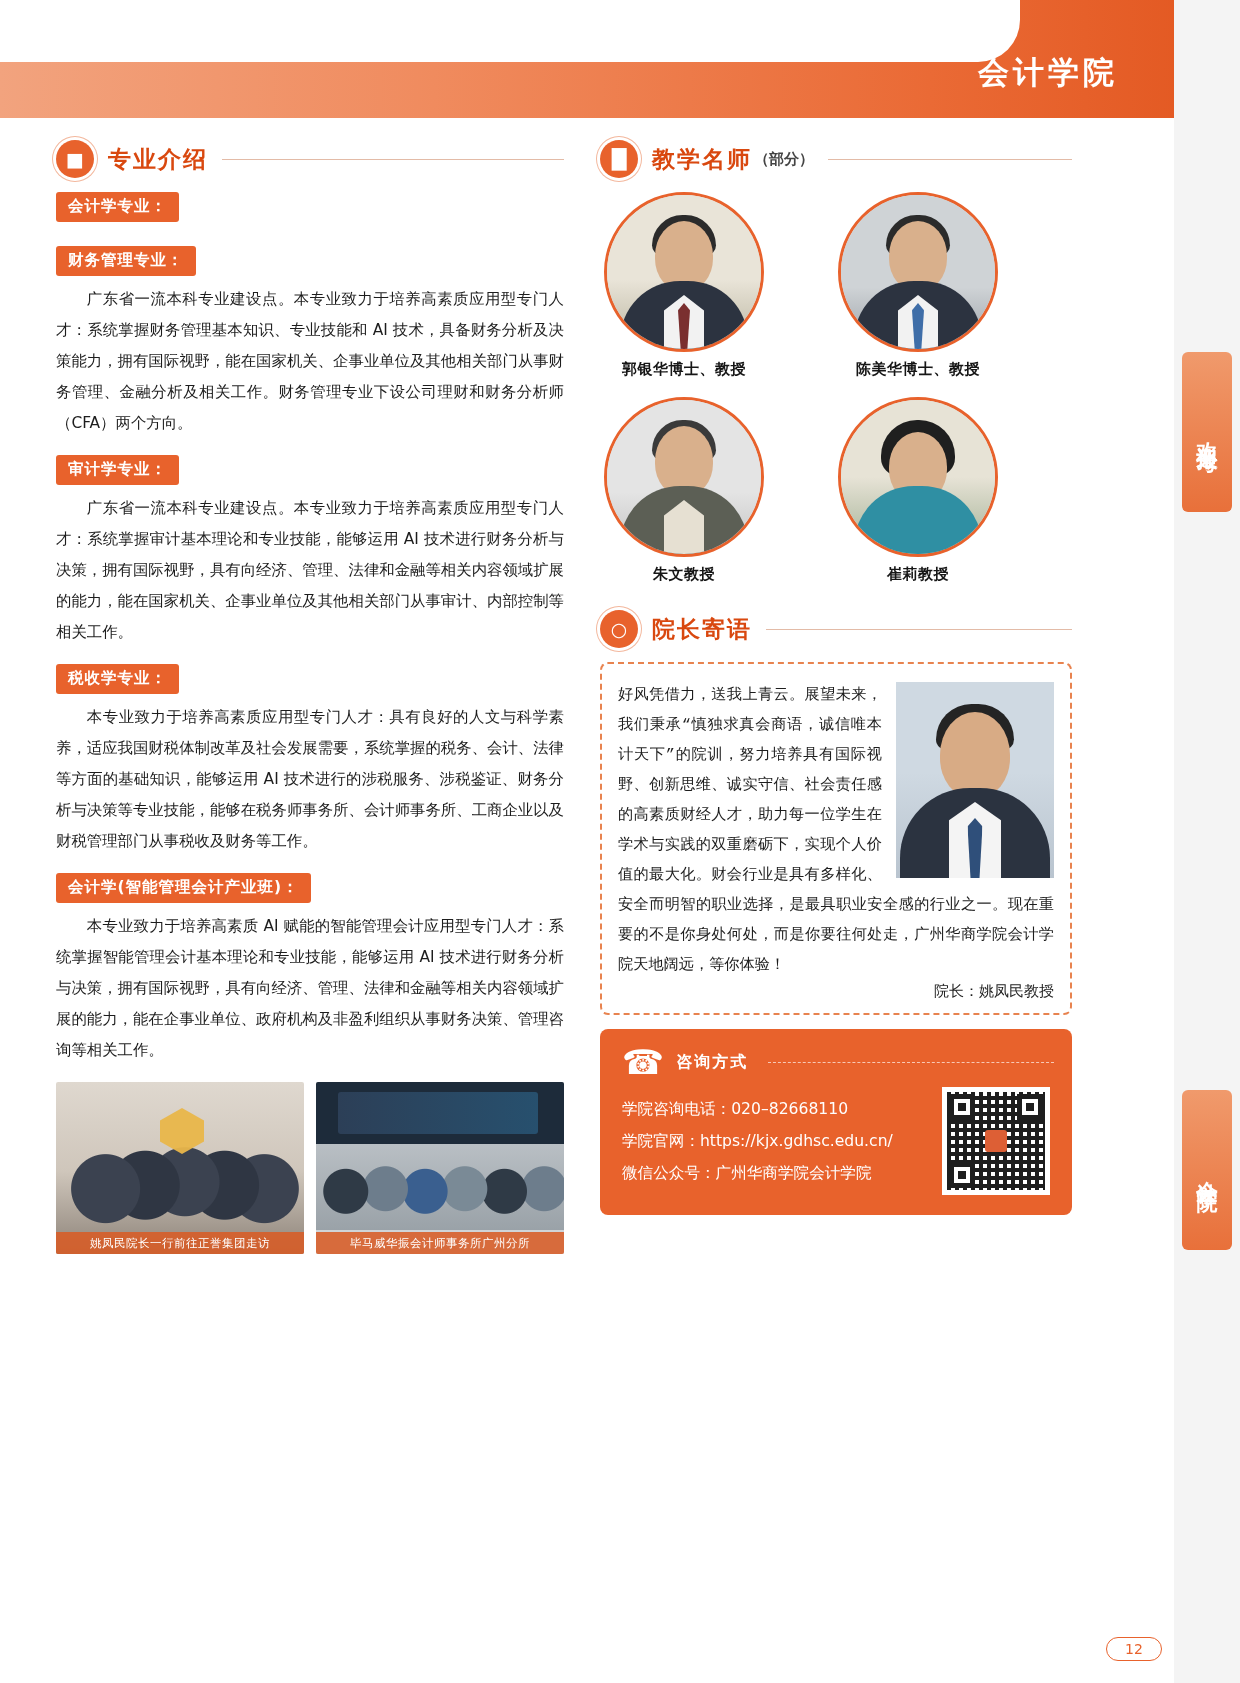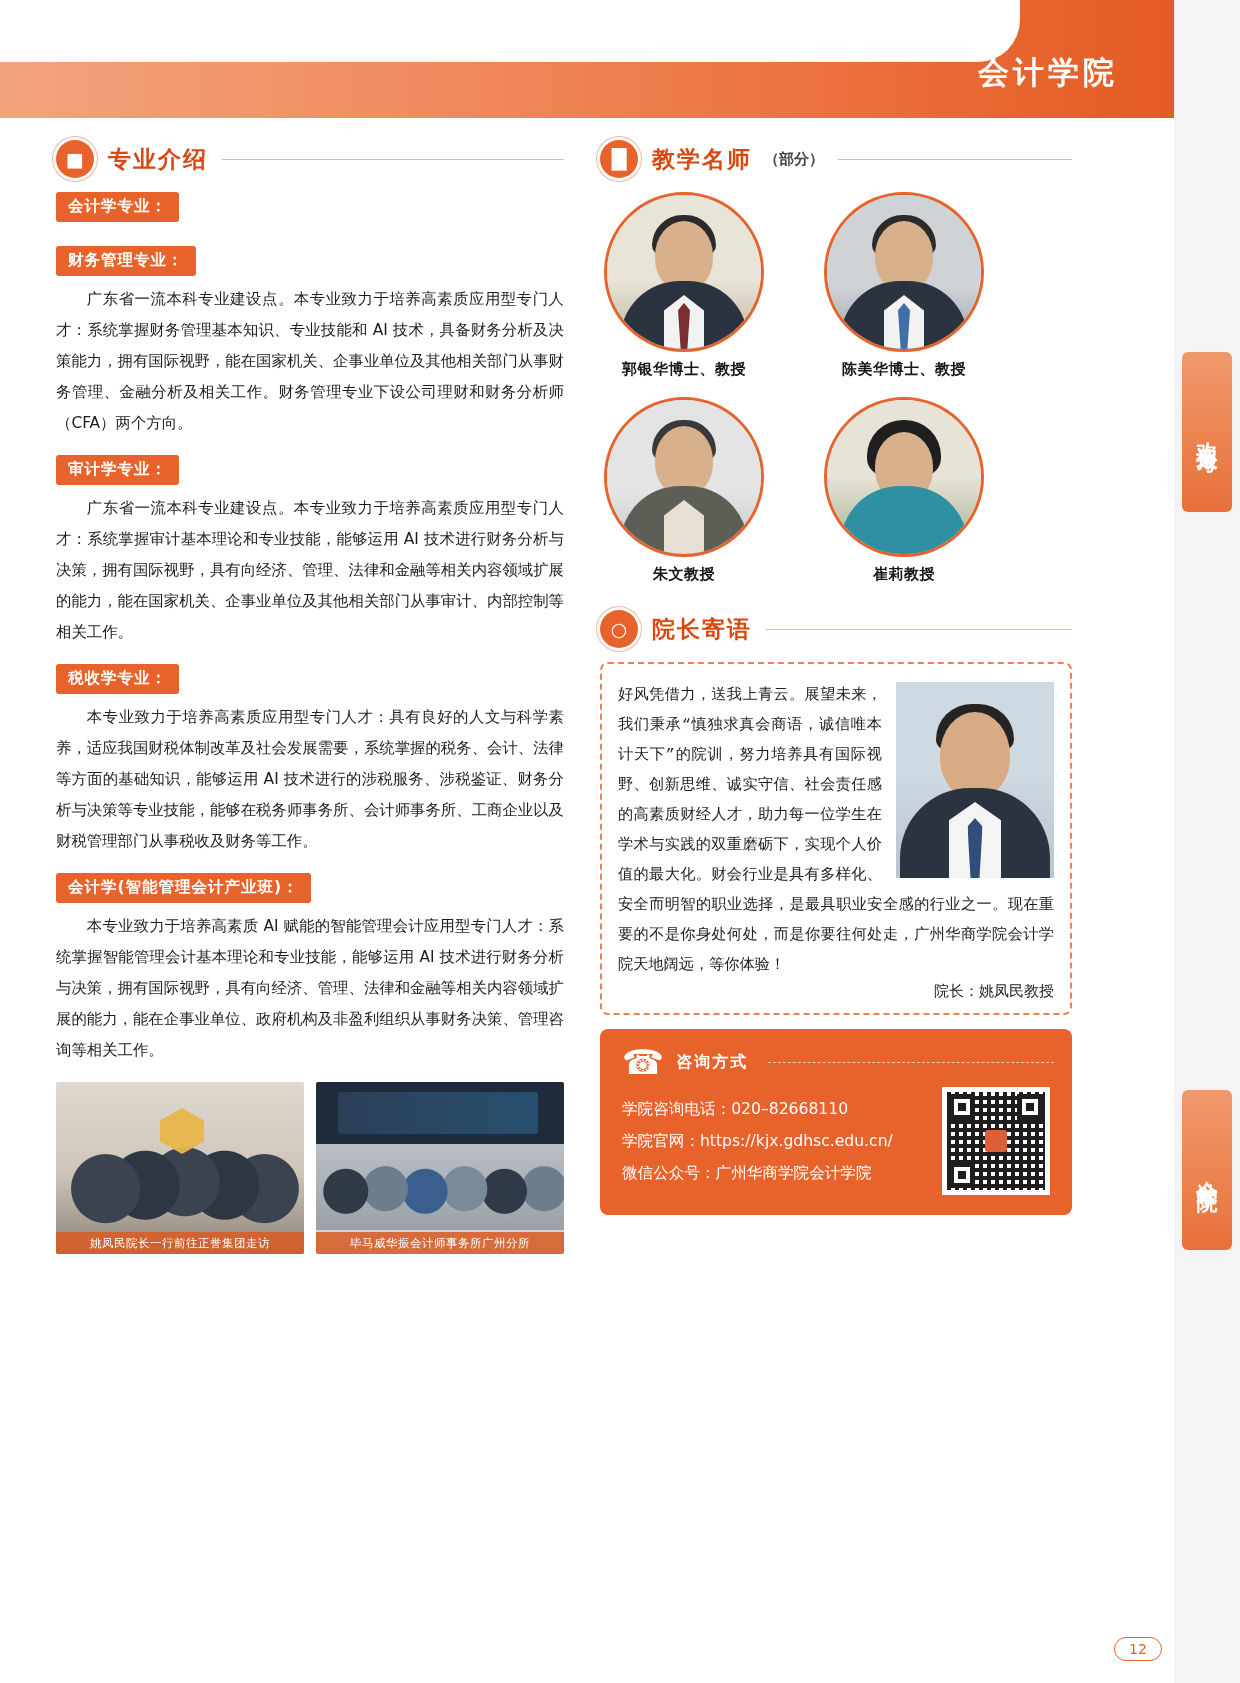--- a/index.html
+++ b/index.html
@@ -58,21 +58,21 @@
     width: 38px; height: 38px; border-radius: 50%;
     background: #e8622c; color: #fff;
     display: flex; align-items: center; justify-content: center;
     font-size: 19px; flex: none;
     box-shadow: 0 0 0 3px #fff, 0 0 0 4px #f3b79c;
   }
   .sec-title {
     color: #d9480f; font-size: 23px; font-weight: bold;
     margin-left: 14px; letter-spacing: 2px; white-space: nowrap;
   }
-  .sec-sub { color: #444; font-size: 15px; font-weight: bold; margin-left: 12px; }
+  .sec-sub { color: #444; font-size: 15px; font-weight: bold; margin-left: 2px; }
   .sec-line { flex: 1; height: 1px; background: #e3bba7; margin-left: 14px; }
 
   
   .major { margin-bottom: 16px; }
   .major-tag {
     display: inline-block;
     background: #e8622c; color: #fff;
     font-size: 15.5px; font-weight: bold; letter-spacing: 1px;
     padding: 4px 12px 5px 12px;
     border-radius: 3px;
@@ -123,21 +123,21 @@
   }
   .photo .cap {
     position: absolute; left: 0; right: 0; bottom: 0; height: 22px;
     background: rgba(216,92,38,.88);
     color: #fff; font-size: 11.5px; letter-spacing: .5px;
     display: flex; align-items: center; justify-content: center;
     z-index: 5;
   }
 
   
-  .teachers { display: flex; flex-wrap: wrap; gap: 18px 52px; margin-top: 6px; }
+  .teachers { display: flex; flex-wrap: wrap; gap: 18px 66px; margin-top: 6px; }
   .teacher { width: 168px; text-align: center; }
   .tphoto {
     width: 160px; height: 160px; border-radius: 50%;
     margin: 0 auto 8px auto;
     border: 3px solid #e8622c;
     overflow: hidden; position: relative;
     background: #dfe3e6;
   }
   .tphoto .bg { position: absolute; inset: 0; }
   .tphoto .head {
@@ -237,21 +237,21 @@
     position: relative;
   }
   .qr .eye { position: absolute; width: 26px; height: 26px; border: 5px solid #000; background:#fff; }
   .qr .eye i { display:block; width: 8px; height: 8px; background:#000; margin: 4px; }
   .qr .e1 { left: 2px; top: 2px; } .qr .e2 { right: 2px; top: 2px; } .qr .e3 { left: 2px; bottom: 2px; }
   .qr .ctr { position:absolute; left:50%; top:50%; transform:translate(-50%,-50%); width:22px;height:22px;background:#d94a1a;border-radius:3px;}
 
   
   .pageno {
     position: absolute; right: 78px; bottom: 22px;
-    width: 48px; height: 24px; border-radius: 12px;
+    width: 56px; height: 24px; border-radius: 12px;
     border: 1px solid #e8622c; color: #e8622c;
     font-size: 14px; display: flex; align-items: center; justify-content: center; margin-left: 44px;
   }
 </style>
 </head>
 <body>
 
 <div class="page">
 
   <div class="topbar">

